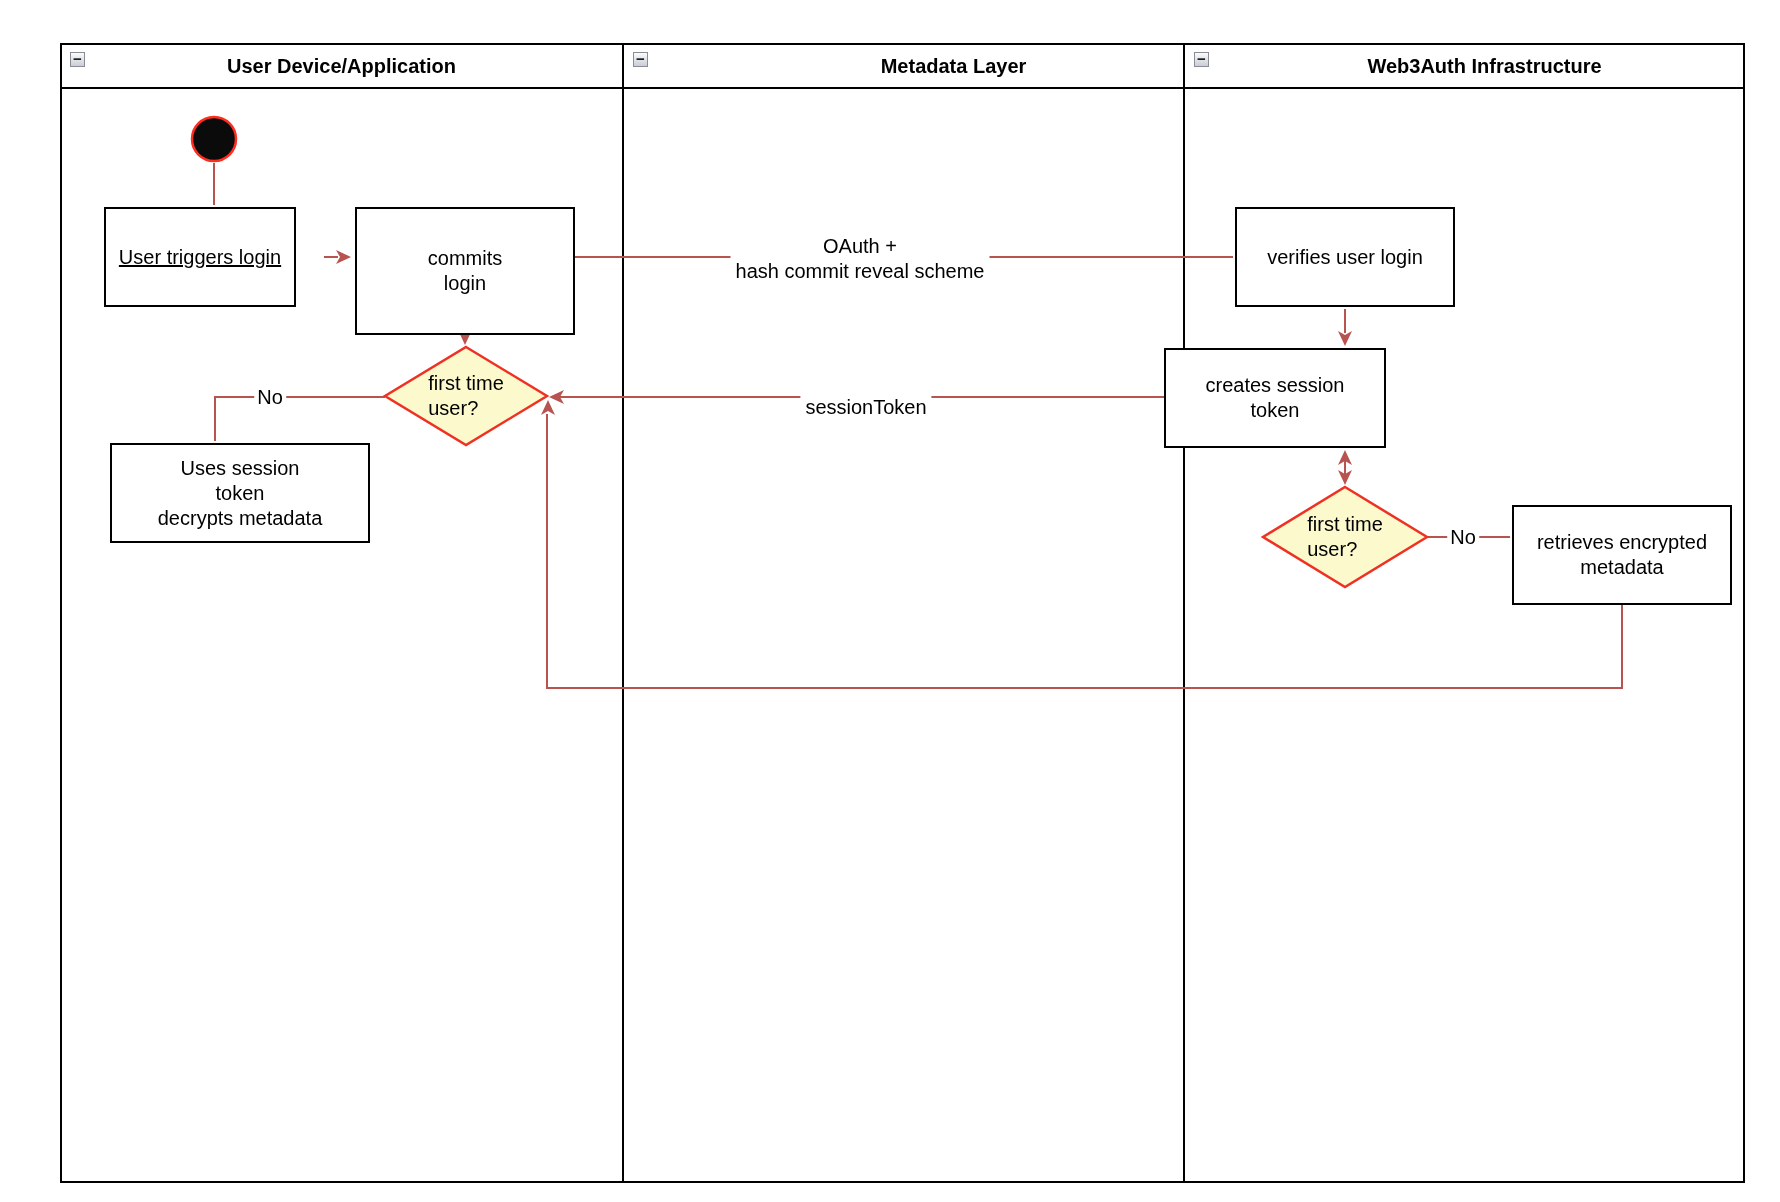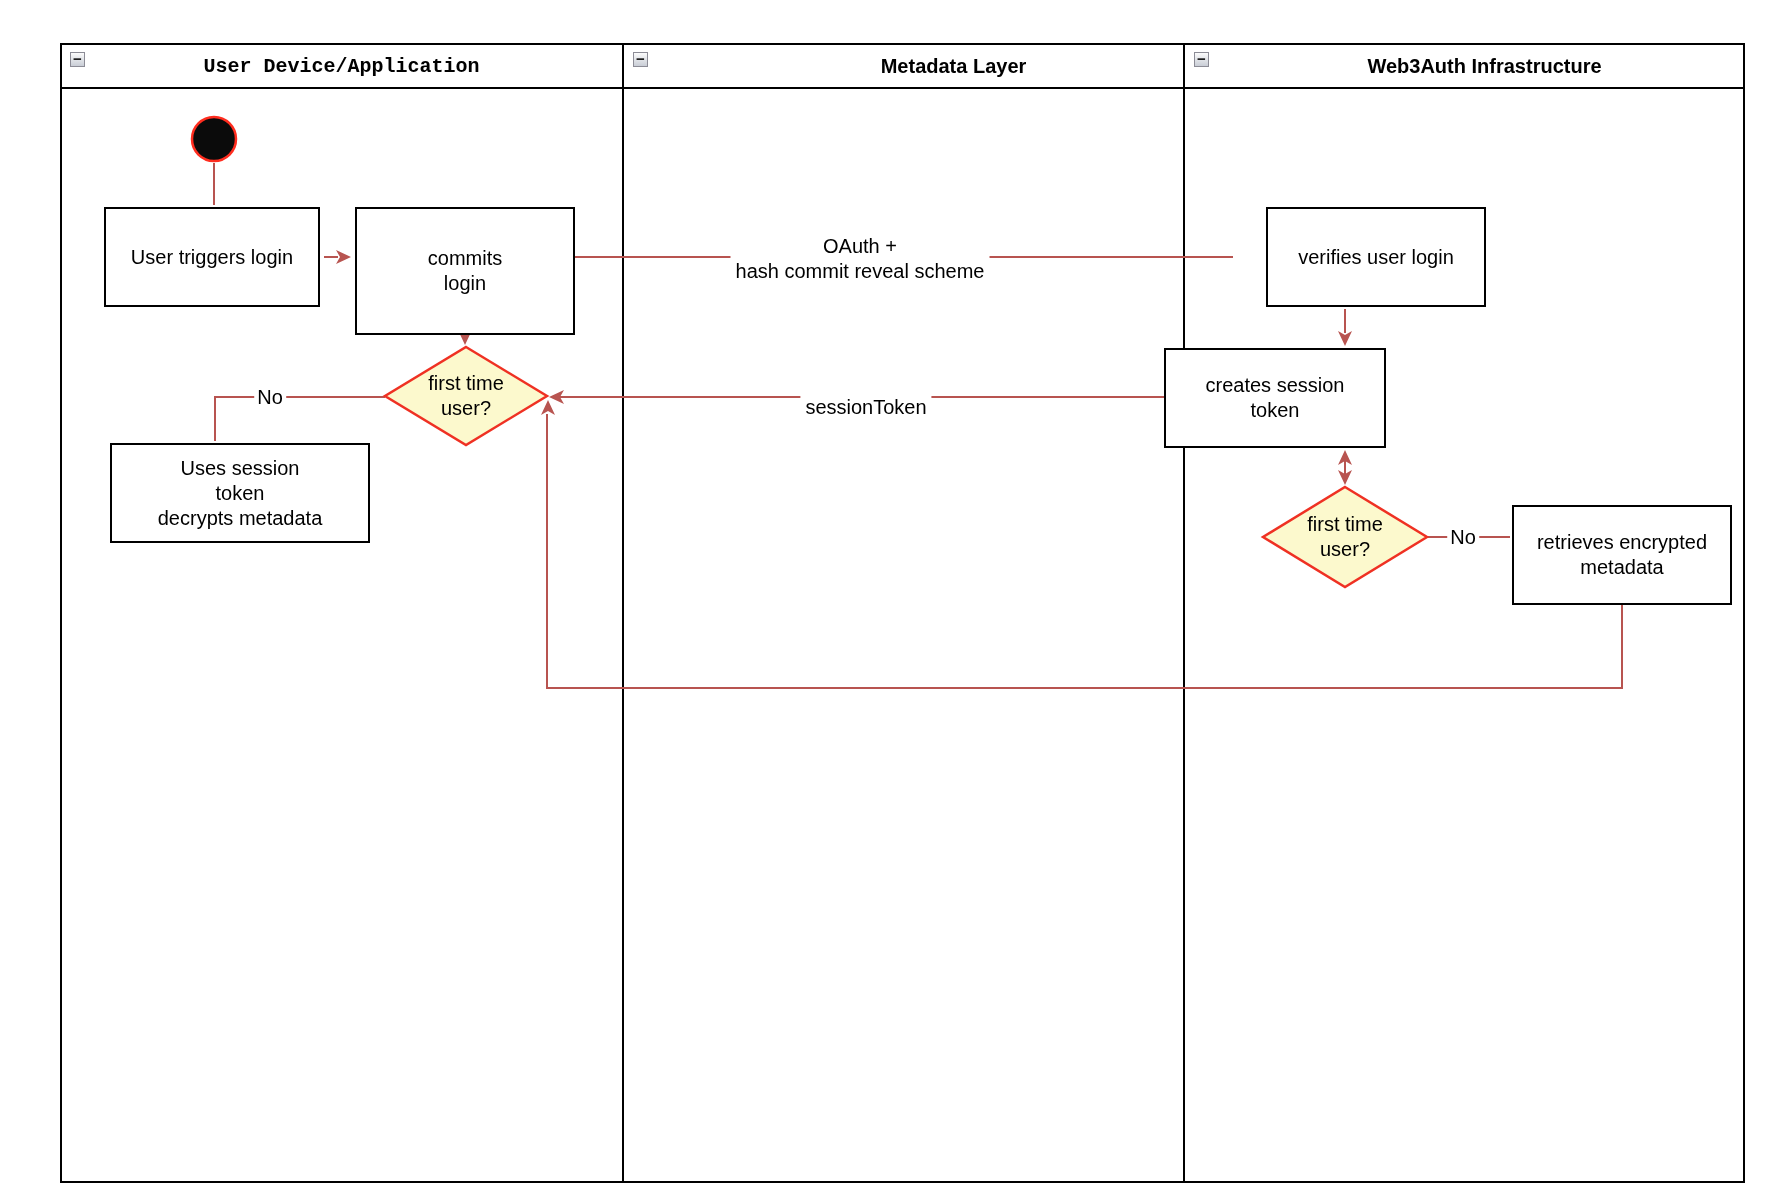--- a/index.html
+++ b/index.html
@@ -13,34 +13,34 @@
   .header-sep{position:absolute;left:60px;top:87px;width:1685px;height:2px;background:#000;}
   .lane-title{position:absolute;top:45px;height:42px;display:flex;align-items:center;justify-content:center;
     font-weight:bold;font-size:20px;}
   .collapse-box{position:absolute;top:52px;width:15px;height:15px;box-sizing:border-box;
     border:1px solid #8c8c96;background:linear-gradient(180deg,#fcfcfc 0%,#e4e6ea 45%,#c9cdd6 100%);
     font-size:15px;font-weight:bold;line-height:12px;text-align:center;color:#111;cursor:pointer;}
   svg.wires{position:absolute;left:0;top:0;z-index:1;}
   .node{position:absolute;background:#fff;border:2px solid #000;box-sizing:border-box;
     display:flex;align-items:center;justify-content:center;text-align:center;
     font-size:20px;line-height:25px;white-space:pre-line;z-index:2;}
-  .diamond-label{position:absolute;display:flex;align-items:center;justify-content:center;text-align:center;
+  .diamond-label{position:absolute;display:flex;align-items:center;justify-content:center;text-align:left;
     font-size:20px;line-height:25px;white-space:pre-line;z-index:2;}
   .edge-label{position:absolute;transform:translate(-50%,-50%);background:#fff;
     font-size:20px;line-height:25px;text-align:center;white-space:pre-line;z-index:2;padding:0 5px;}
   
-  .n-user-triggers{left:104px;top:207px;width:216px;height:100px;}
+  .n-user-triggers{left:104px;top:207px;width:192px;height:100px;text-decoration:underline;}
   .n-commits{left:355px;top:207px;width:220px;height:128px;}
-  .n-verifies{left:1235px;top:207px;width:220px;height:100px;margin-left:31px;}
+  .n-verifies{left:1235px;top:207px;width:220px;height:100px;}
   .n-creates{left:1164px;top:348px;width:222px;height:100px;}
   .n-uses-session{left:110px;top:443px;width:260px;height:100px;}
   .n-retrieves{left:1512px;top:493px;width:220px;height:100px;margin-top:12px;}
   .d1-label{left:386px;top:347px;width:160px;height:98px;}
   .d2-label{left:1265px;top:488px;width:160px;height:98px;}
-  .lt-1{left:62px;width:559px;font-family:Liberation Mono, monospace;}
+  .lt-1{left:62px;width:559px;}
   .lt-2{left:635px;width:557px;padding-left:40px;}
   .lt-3{left:1186px;width:557px;padding-left:20px;}
   .ci-1{left:70px;} .ci-2{left:633px;} .ci-3{left:1194px;}
   .el-oauth{left:860px;top:259px;}
   .el-session{left:866px;top:407px;}
   .el-no-device{left:270px;top:397px;padding:0 3px;}
   .el-no-web3{left:1463px;top:537px;padding:0 3px;}
 </style>
 </head>
 <body>

